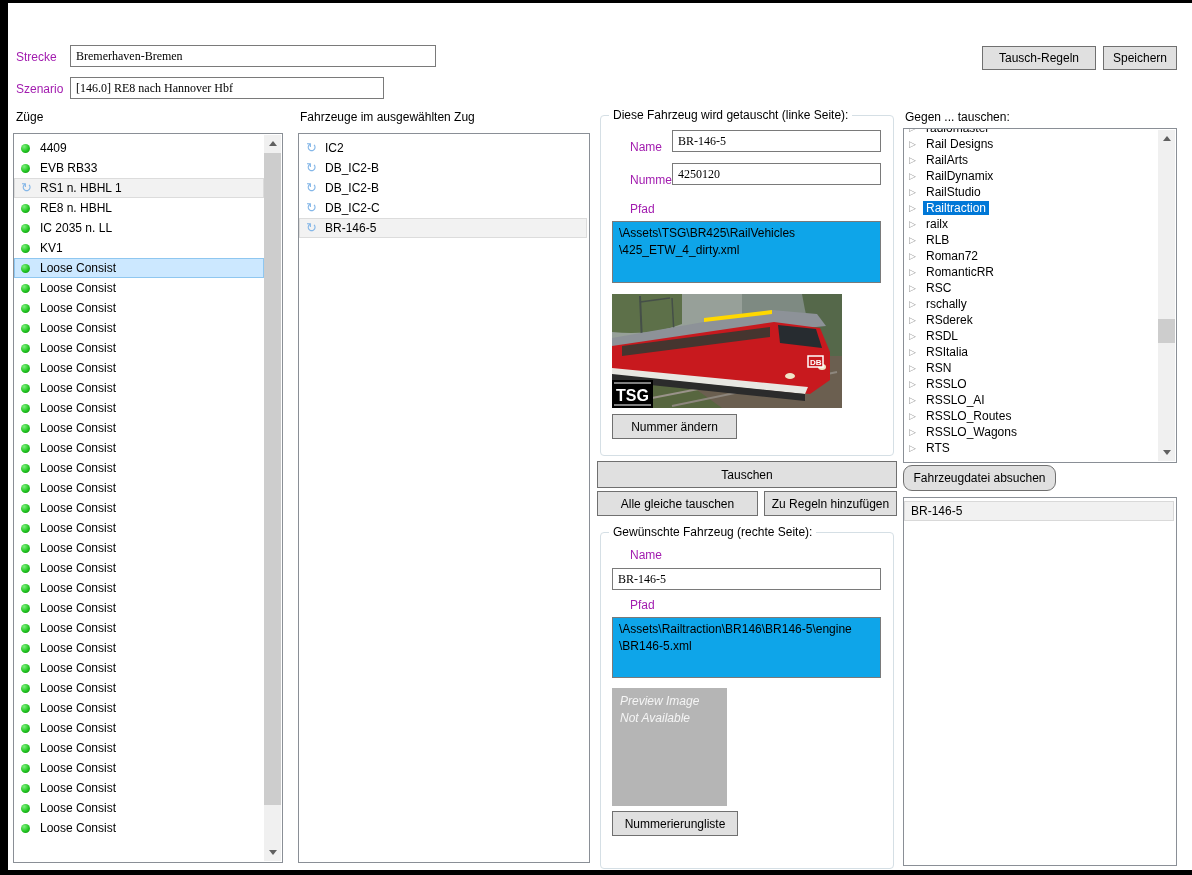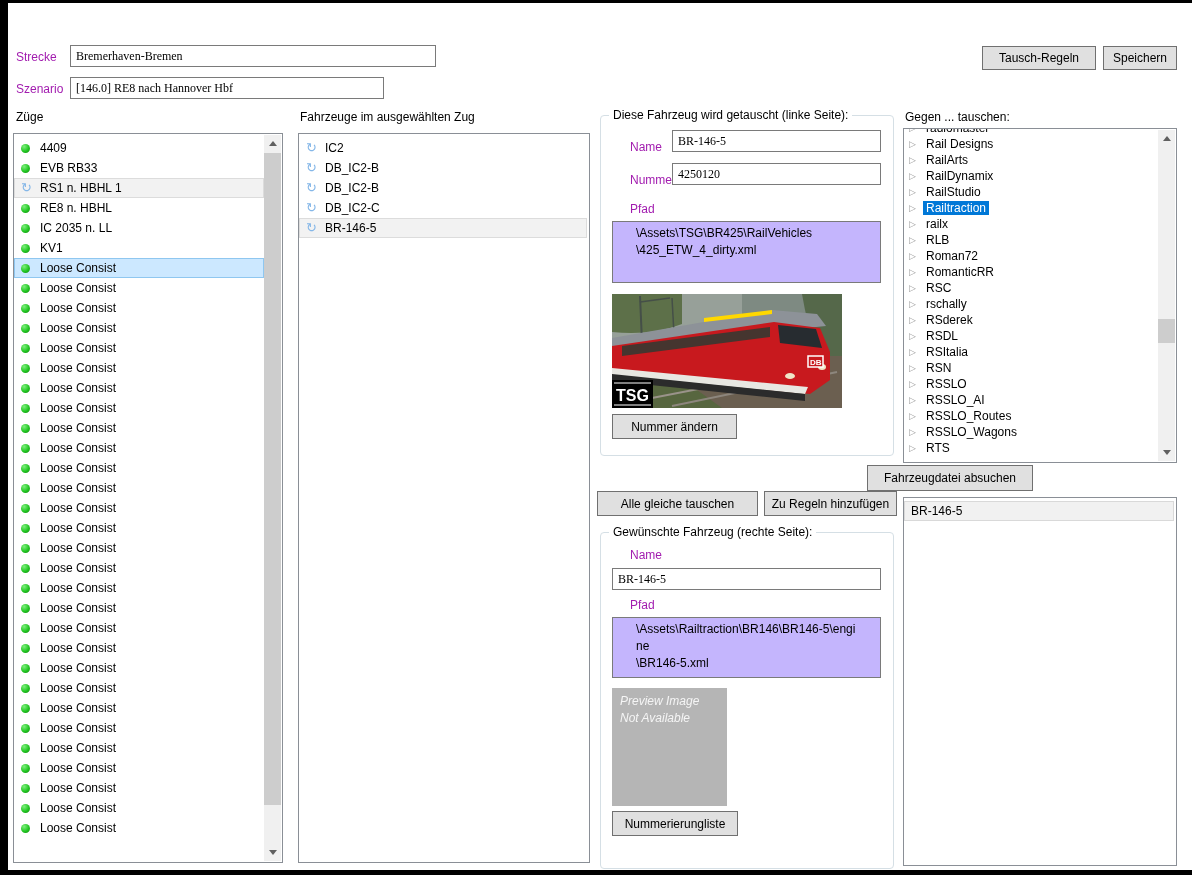--- a/index.html
+++ b/index.html
@@ -33,21 +33,21 @@
   .sbar .arr { position:absolute; left:0; width:17px; height:17px; display:flex; align-items:center; justify-content:center; }
   .sbar .arr.up { top:0; } .sbar .arr.dn { bottom:0; }
   .tri-up { width:0;height:0;border-left:4px solid transparent;border-right:4px solid transparent;border-bottom:5px solid #606060; }
   .tri-dn { width:0;height:0;border-left:4px solid transparent;border-right:4px solid transparent;border-top:5px solid #606060; }
   .thumb { position:absolute; left:0; width:17px; background:#cdcdcd; }
 
   
   .group { position:absolute; border:1px solid #d5dfe5; border-radius:4px; }
   .group .legend { position:absolute; top:-8px; left:8px; background:#fff; padding:0 4px; color:#000; }
 
-  .pathbox { position:absolute; border:1px solid #7a7a7a; background:#c4b5fd; padding:3px 23px; white-space:pre-wrap; word-break:break-all; line-height:17px; }
+  .pathbox { position:absolute; border:1px solid #7a7a7a; background:#0ea5e9; padding:3px 6px; white-space:pre-wrap; word-break:break-all; line-height:17px; }
 
   
   .trow { height:16px; display:flex; align-items:center; padding-left:5px; }
   .trow .exp { color:#9a9a9a; font-size:9px; width:14px; flex:0 0 auto; }
   .trow .tlabel { padding:0 3px; }
   .trow .tlabel.tsel { background:#0078d7; color:#fff; }
   .tree-rows { position:absolute; left:0; top:0; right:18px; overflow:hidden; bottom:0; }
   .trow.clipped { margin-top:-9px; }
 
   .rrow { height:20px; display:flex; align-items:center; padding:0 6px; border:1px solid transparent; }
@@ -289,20 +289,21 @@
       <rect x="196" y="62" width="15" height="11" fill="#c8191e" stroke="#fff" stroke-width="1.5"></rect>
       <text x="198" y="71" font-family="Liberation Sans, sans-serif" font-size="8" font-weight="bold" fill="#fff">DB</text>
       <rect x="0" y="86" width="41" height="28" fill="#000"></rect>
       <line x1="2" y1="89" x2="39" y2="89" stroke="#fff" stroke-width="1"></line>
       <line x1="2" y1="111" x2="39" y2="111" stroke="#fff" stroke-width="1"></line>
       <text x="4" y="107" font-family="Liberation Sans, sans-serif" font-size="16" font-weight="bold" fill="#fff">TSG</text>
     </svg>
   </div>
   <button class="btn" style="left:604px;top:411px;width:125px;height:25px;">Nummer ändern</button>
 
+  <button class="btn" style="left:589px;top:458px;width:300px;height:27px;">Tauschen</button>
   <button class="btn" style="left:589px;top:488px;width:161px;height:25px;">Alle gleiche tauschen</button>
   <button class="btn" style="left:756px;top:488px;width:133px;height:25px;">Zu Regeln hinzufügen</button>
 
   <div class="group" style="left:592px;top:529px;width:294px;height:337px;">
     <span class="legend">Gewünschte Fahrzeug (rechte Seite):</span>
   </div>
   <label class="flabel" style="left:622px;top:545px;">Name</label>
   <input class="tb" style="left: 604px; top: 565px; width: 269px; height: 22px;" value="BR-146-5">
   <label class="flabel" style="left:622px;top:595px;">Pfad</label>
   <div class="pathbox" style="left:604px;top:614px;width:269px;height:61px;">\Assets\Railtraction\BR146\BR146-5\engine
@@ -405,21 +406,21 @@
       <div class="arr up">
           <span class="tri-up"></span>
         </div>
       <div class="thumb" style="top:189px;height:24px;"></div>
       <div class="arr dn">
           <span class="tri-dn"></span>
         </div>
     </div>
   </div>
 
-  <button class="btn" style="left:859px;top:462px;width:166px;height:26px;">Fahrzeugdatei absuchen</button>
+  <button class="btn" style="left:895px;top:462px;width:153px;height:26px;border-radius:9px;">Fahrzeugdatei absuchen</button>
 
   <div class="listbox" style="left:895px;top:494px;width:274px;height:369px;">
     <div style="position:absolute;left:0;top:3px;right:2px;">
         <div class="rrow sel-inactive">BR-146-5</div>
       </div>
   </div>
 
 </div>
 
 </body></html>

